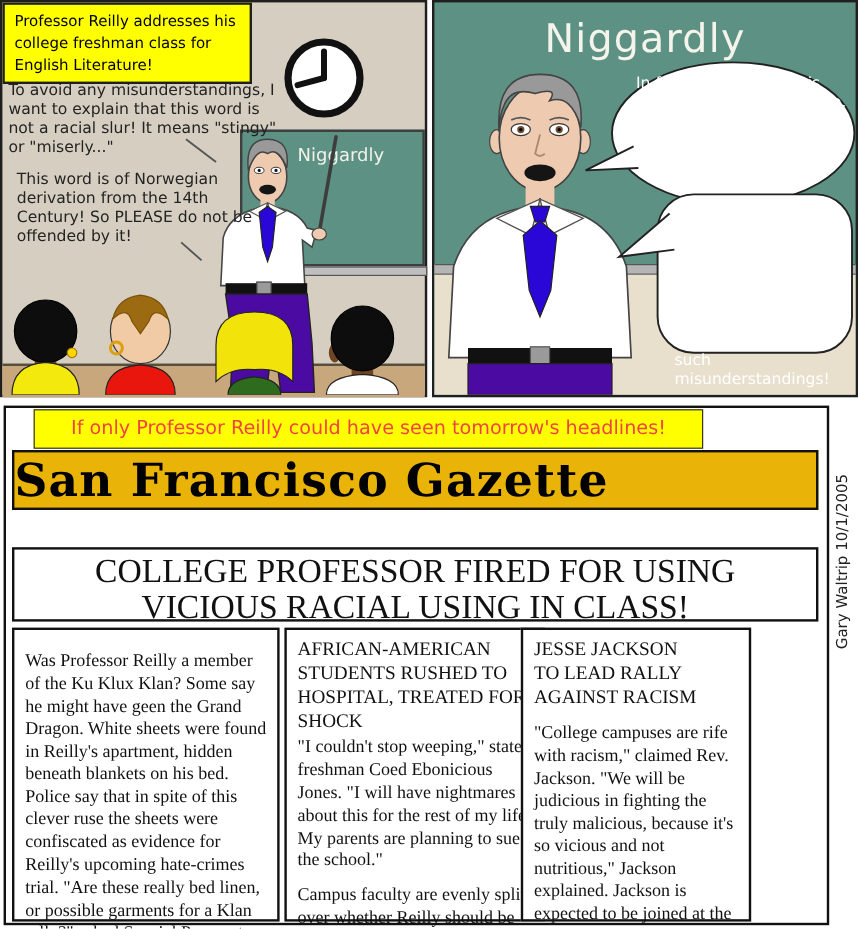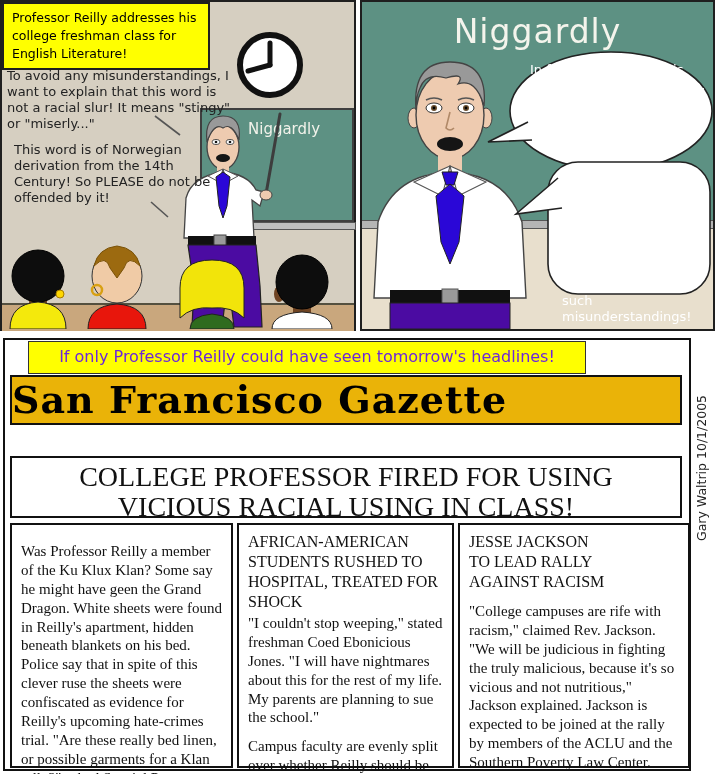--- a/index.html
+++ b/index.html
@@ -28,40 +28,40 @@
          border-top:1px solid #555;border-bottom:1px solid #555;box-sizing:border-box;}
   #wall2{left:0;top:227px;width:351px;height:100px;background:#e8dfcd;}
   .bubbletext{color:#ffffff;font-size:13px;line-height:1.24;}
   #bubble1text{left:168px;top:60px;width:176px;}
   #bubble2text{left:200px;top:178px;width:144px;}
   
   #paperbox{left:3px;top:338px;width:688px;height:433px;border:2px solid #111;
             background:#fff;box-sizing:border-box;}
   #banner{left:28px;top:341px;width:558px;height:33px;background:#ffff00;
           border:1px solid #333;box-sizing:border-box;text-align:center;
-          font-size:16px;line-height:30px;color:#6d28d9;}
+          font-size:16px;line-height:30px;color:#ef4444;}
   #masthead{left:10px;top:375px;width:672px;height:50px;border:2px solid #111;
             box-sizing:border-box;text-align:left;background:#eab308;}
   #masthead .mast{font-family:"DejaVu Serif",serif;font-weight:bold;font-size:38px;
                   line-height:46px;letter-spacing:1px;color:#000;}
   #pricebar{left:10px;top:428px;width:672px;height:25px;border:2px solid #111;
             box-sizing:border-box;background:#fff;font-family:"Liberation Serif",serif;
             font-size:16px;color:#111;}
   #pricebar .pl{position:absolute;left:8px;top:1px;}
   #pricebar .pr{position:absolute;right:10px;top:1px;}
   #headlinebox{left:10px;top:456px;width:672px;height:62px;border:2px solid #111;
                box-sizing:border-box;background:#fff;text-align:center;}
   #headlinebox .hl{font-family:"Liberation Serif",serif;font-size:28px;line-height:1.08;
                    padding-top:4px;color:#111;white-space:pre-line;}
   .newscol{position:absolute;top:523px;height:245px;border:2px solid #111;
            box-sizing:border-box;background:#fff;padding:7px 9px;
            font-family:"Liberation Serif",serif;color:#111;}
   #col1{left:10px;width:223px;}
   #col2{left:237px;width:217px;}
-  #col3{left:458px;width:232px;}
+  #col3{left:434px;width:192px;}
   .colhead{font-size:16px;white-space:pre-line;line-height:1.25;}
   .colpara{font-size:15px;line-height:1.26;margin-top:10px;}
   .colpara.tight{margin-top:2px;}
   #credit{left:694px;top:541px;width:186px;font-size:12.5px;color:#222;
           transform:rotate(-90deg);transform-origin:top left;white-space:nowrap;}
 </style>
 </head>
 <body>
 
 <div id="stage">

